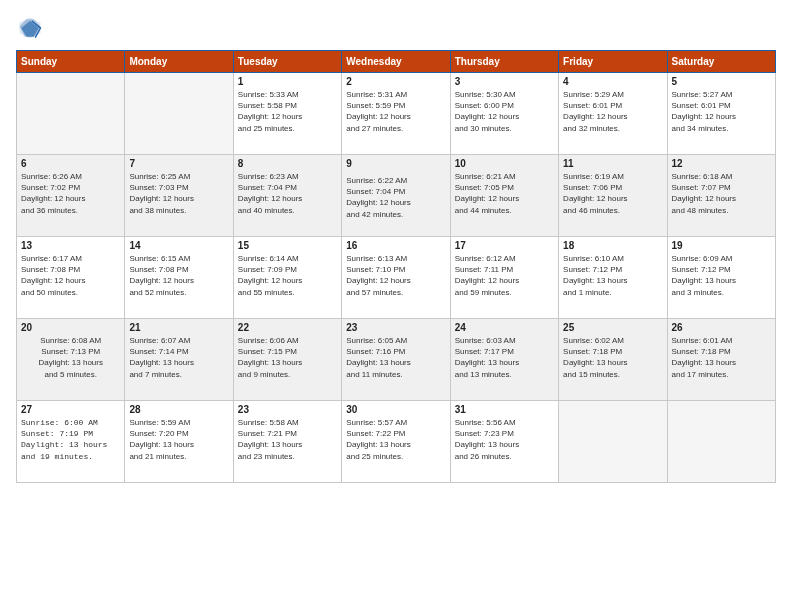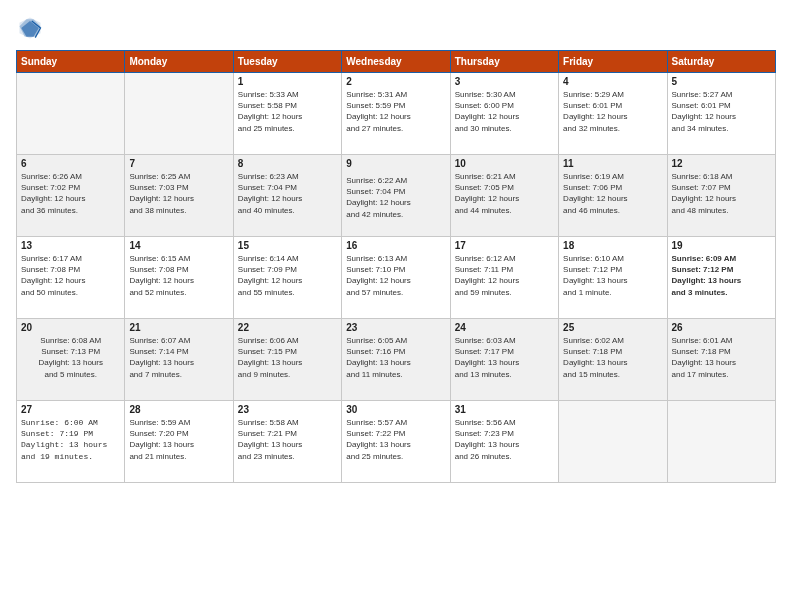--- a/index.html
+++ b/index.html
@@ -264,21 +264,21 @@
           </td>
           <td>
             <div class="day-num">18</div>
             <div class="day-detail" style="white-space: pre-line;">Sunrise: 6:10 AM
 Sunset: 7:12 PM
 Daylight: 13 hours
 and 1 minute.</div>
           </td>
           <td>
             <div class="day-num">19</div>
-            <div class="day-detail" style="white-space: pre-line; font-weight: bold;">Sunrise: 6:09 AM
+            <div class="day-detail" style="white-space: pre-line;">Sunrise: 6:09 AM
 Sunset: 7:12 PM
 Daylight: 13 hours
 and 3 minutes.</div>
           </td>
         </tr>
         <tr class="row-shaded">
           <td>
             <div class="day-num">20</div>
             <div class="day-detail" style="white-space: pre-line; text-align: center;">Sunrise: 6:08 AM
 Sunset: 7:13 PM

